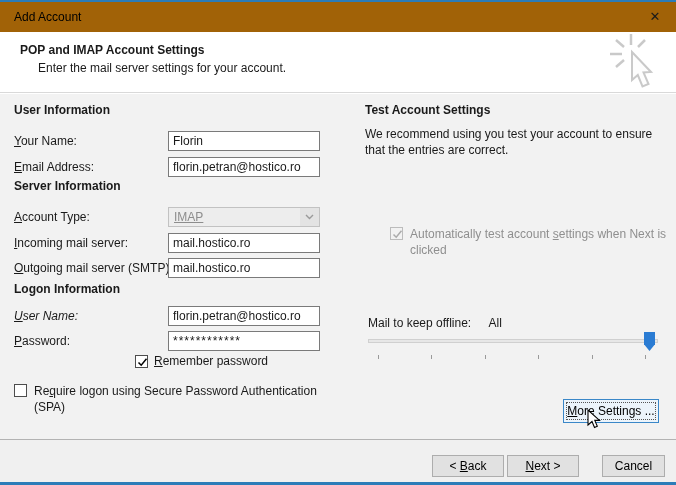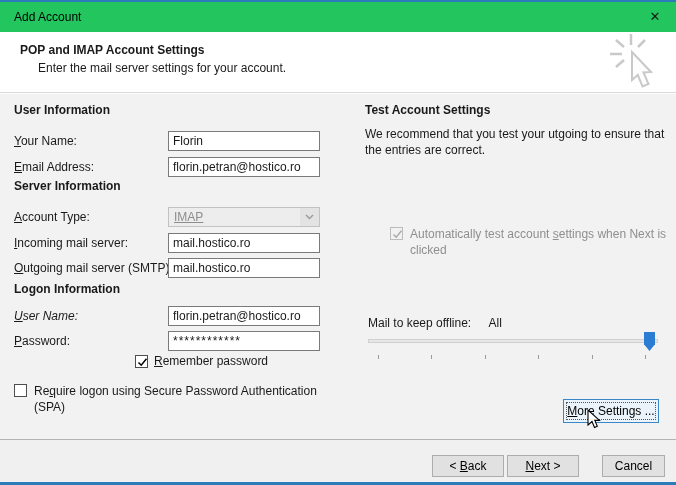--- a/index.html
+++ b/index.html
@@ -2,21 +2,21 @@
 <html><head>
 <meta charset="utf-8">
 <style>
   * { margin:0; padding:0; box-sizing:border-box; }
   html,body { width:676px; height:485px; }
   body { font-family:"Liberation Sans", sans-serif; font-size:12px; color:#1a1a1a; }
 
   .dialog { position:relative; width:676px; height:485px; background:#fff;
             border-top:2px solid #2b7cb8; border-bottom:3px solid #2b7cb8; overflow:hidden; }
 
-  .titlebar { position:absolute; left:0; top:0; width:100%; height:30px; background:#22c55e; }
+  .titlebar { position:absolute; left:0; top:0; width:100%; height:30px; background:#a16207; }
   .title-text { position:absolute; left:14px; top:8px; font-size:12px; color:#000; }
   .close-btn { position:absolute; right:10px; top:5px; width:22px; height:20px;
                text-align:center; line-height:20px; font-size:13px; color:#1a1a1a; cursor:default; }
 
   .header { position:absolute; left:0; top:30px; width:100%; height:61px; background:#fff;
             border-bottom:1px solid #d9d9d9; }
   .header-title { position:absolute; left:20px; top:11px; font-weight:bold; font-size:12px; }
   .header-sub { position:absolute; left:38px; top:29px; font-size:12px; }
   .sparkle { position:absolute; right:8px; top:0px; }
 
@@ -129,21 +129,21 @@
       <svg width="13" height="13" viewBox="0 0 13 13">
           <path d="M2.5 6.5 L5.2 9.2 L10.5 2.8" stroke="#000" stroke-width="1.5" fill="none"></path>
         </svg>
     </div>
     <div class="lbl" style="left:154px; top:260px;"><span></span><span class="ak">R</span><span>emember password</span></div>
 
     <div class="cb" style="left:14px; top:290px;"></div>
     <div class="lbl" style="left:34px; top:289px; width:300px; line-height:16px;"><span>Re</span><span class="ak">q</span><span>uire logon using Secure Password Authentication (SPA)</span></div>
 
     <div class="section-h" style="left:365px; top:9px;"><span>Test Account Settings</span></div>
-    <div class="lbl" style="left:365px; top:32px; width:302px; line-height:16px;"><span>We recommend that you test your utgoing to ensure that the entries are correct.</span></div>
+    <div class="lbl" style="left:365px; top:32px; width:302px; line-height:16px;"><span>We recommend using you test your account to ensure that the entries are correct.</span></div>
 
 
     <div class="cb disabled" style="left:390px; top:133px;">
       <svg width="13" height="13" viewBox="0 0 13 13">
           <path d="M2.5 6.5 L5.2 9.2 L10.5 2.8" stroke="#ababab" stroke-width="1.5" fill="none"></path>
         </svg>
     </div>
     <div class="lbl gray-text" style="left:410px; top:132px; width:258px; line-height:16px;"><span>Automatically test account </span><span class="ak">s</span><span>ettings when Next is clicked</span></div>
 
     <div class="lbl" style="left:368px; top:222px;">

